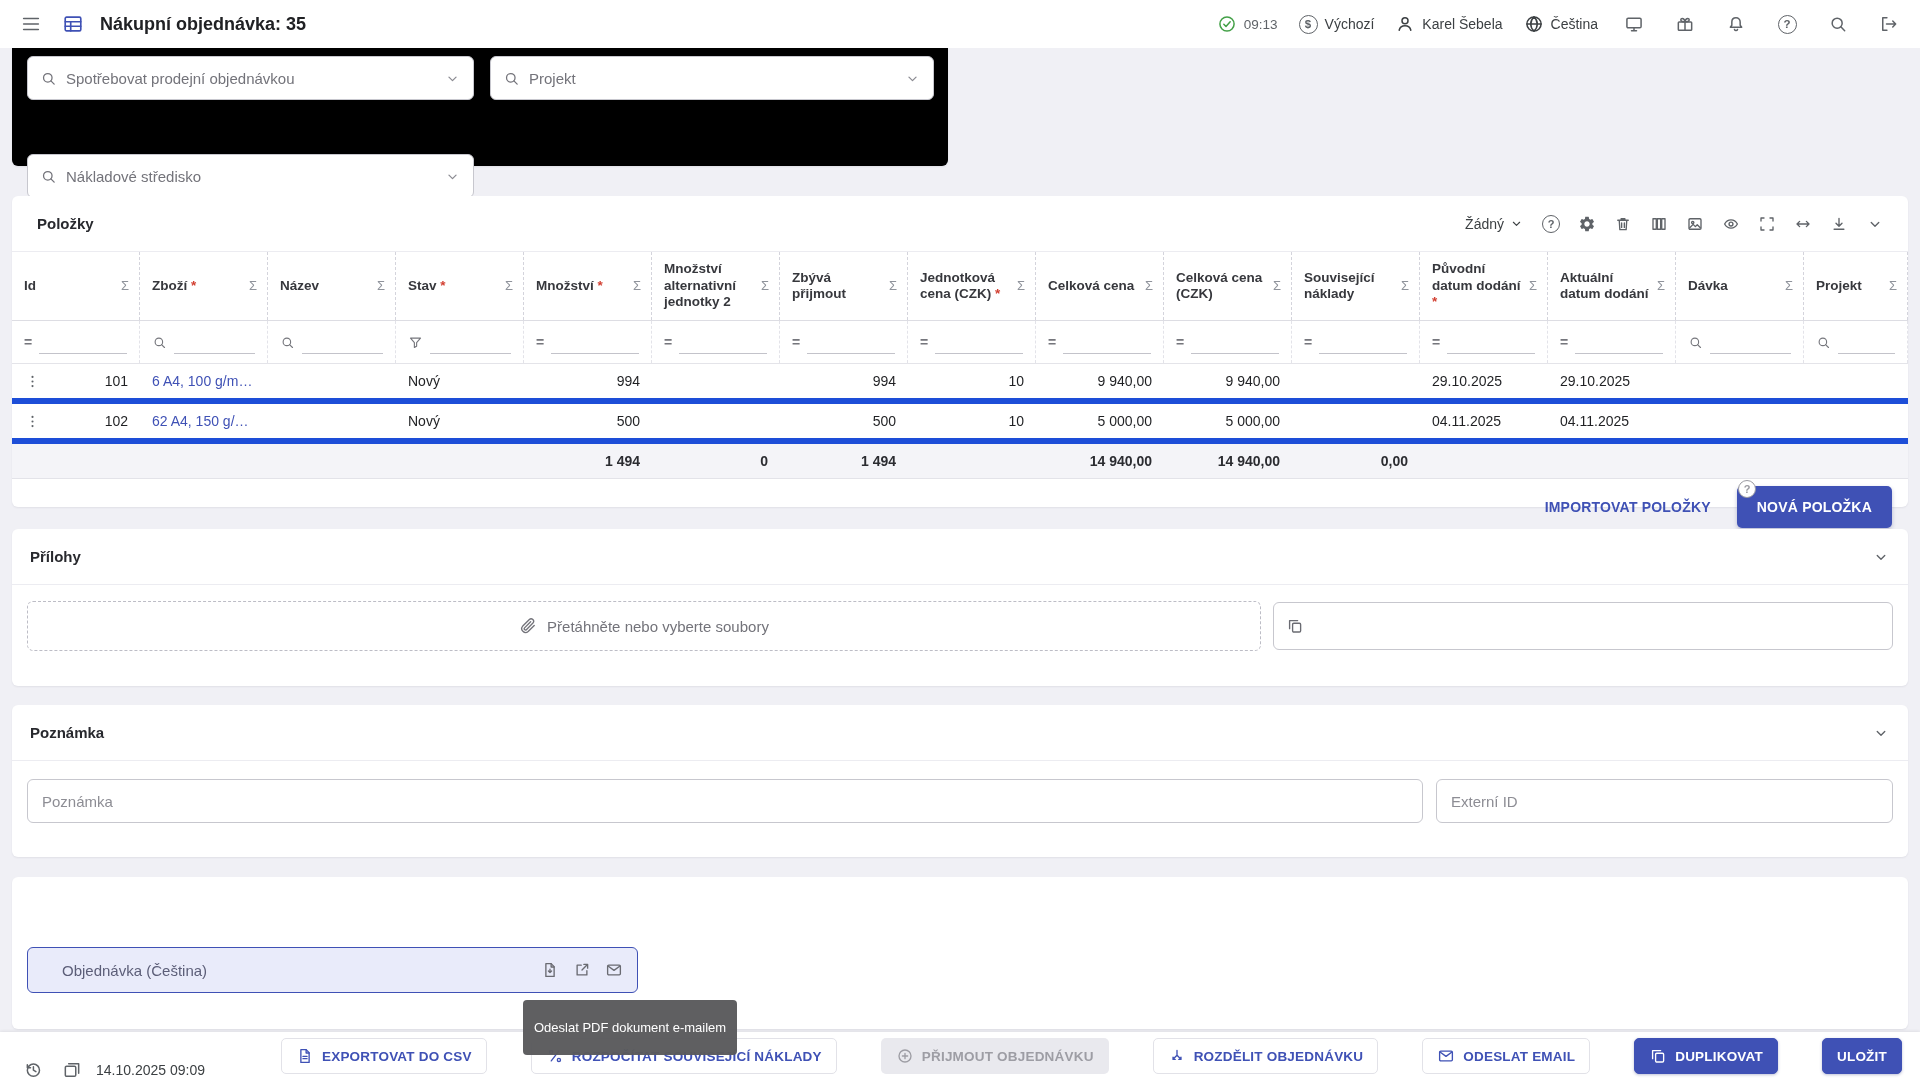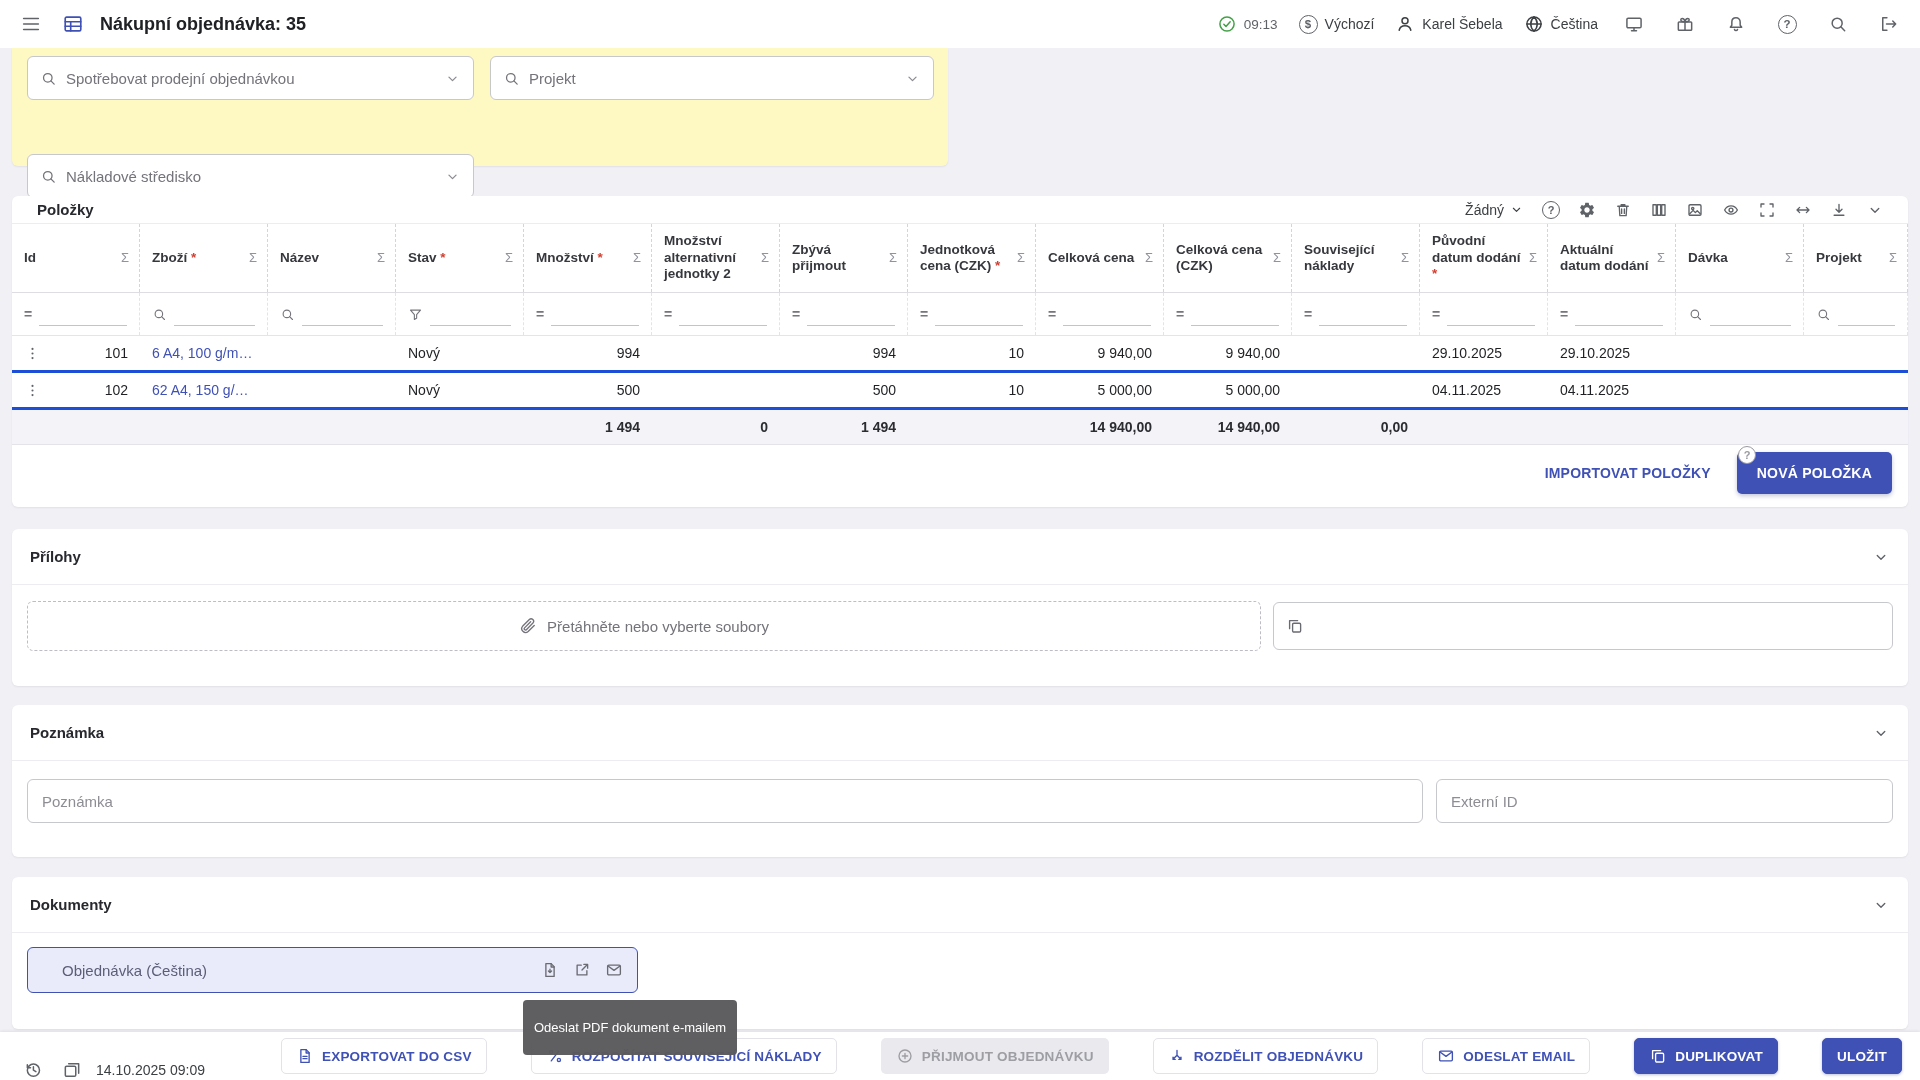--- a/index.html
+++ b/index.html
@@ -29,44 +29,44 @@
   .icon-btn{background:none;border:none;color:var(--txt2);width:30px;height:30px;display:flex;align-items:center;justify-content:center;border-radius:50%;}
   .page-title{font-size:18px;font-weight:700;color:#202124;white-space:nowrap;}
   .tb-right{margin-left:auto;display:flex;align-items:center;gap:21px;}
   .tb-item{display:flex;align-items:center;gap:7px;color:#3c4043;font-size:14px;background:none;border:none;white-space:nowrap;}
   .circle-ic{width:19px;height:19px;border:1.6px solid currentColor;border-radius:50%;font-size:11.5px;font-weight:700;display:flex;align-items:center;justify-content:center;color:var(--txt2);flex:none;}
   .tb-time{color:var(--txt2);font-size:13.5px;}
 
   
   .panel{position:absolute;left:12px;width:1896px;background:#fff;border-radius:6px;box-shadow:0 1px 2px rgba(25,28,60,.07);}
   .sec-head{height:56px;display:flex;align-items:center;justify-content:space-between;padding:0 18px;border-bottom:1px solid #ececf1;}
-  .sec-head.compact{height:28px;padding-left:25px;}
+  .sec-head.compact{height:56px;padding-left:25px;}
   .sec-title{font-size:15px;font-weight:700;color:#28292e;}
   .chev-btn{background:none;border:none;color:var(--txt2);display:flex;align-items:center;}
 
   
-  .filter-card{position:absolute;left:12px;top:48px;width:936px;height:118px;background:#fef9c3;border-radius:0 0 6px 6px;box-shadow:0 1px 2px rgba(25,28,60,.07);padding-left:44px;}
+  .filter-card{position:absolute;left:12px;top:48px;width:936px;height:118px;background:#000000;border-radius:0 0 6px 6px;box-shadow:0 1px 2px rgba(25,28,60,.07);padding-left:44px;}
   .combo{position:absolute;height:44px;border:1px solid #c7c7ce;border-radius:6px;display:flex;align-items:center;gap:9px;padding:0 12px;background:#fff;color:#73737a;}
   .combo input{border:none;outline:none;flex:1;min-width:0;font-size:15px;color:#3c4043;background:transparent;}
   .combo input::placeholder{color:#73737a;opacity:1;}
   .combo .chev{color:#8b8b92;display:flex;}
 
   
   .tr{display:flex;width:100%;}
   .t-head{border-bottom:1px solid #dddde3;}
   .th{display:flex;align-items:center;gap:4px;padding:6px 8px 6px 12px;border-right:1px dashed #d4d4dc;min-height:68px;font-size:13.5px;font-weight:700;color:#37383d;line-height:1.22;cursor:pointer;}
   .th-label{flex:1;}
   .req{color:#d23f31;}
   .sigma{color:#8f939b;font-size:13px;font-weight:400;cursor:pointer;padding:0 2px;}
   .t-filter{border-bottom:1px solid #e4e4e9;}
   .tf{display:flex;align-items:center;gap:7px;padding:8px 12px;border-right:1px dashed #e3e3e9;height:42px;}
   .f-ic{color:#75767c;display:flex;align-items:center;cursor:pointer;}
   .eq{font-size:14px;font-weight:700;color:#75767c;}
   .f-in{flex:1;min-width:0;border:none;outline:none;border-bottom:1px solid #c3c3ca;height:24px;font-size:13px;background:transparent;}
-  .t-row{border-bottom:3px solid #1d4ed8;}
+  .t-row{border-bottom:6px solid #1d4ed8;}
   .td{padding:0 12px;height:34px;display:flex;align-items:center;font-size:14px;color:var(--txt);overflow:hidden;white-space:nowrap;}
   .align-right{justify-content:flex-end;text-align:right;}
   .cell-val{overflow:hidden;text-overflow:ellipsis;white-space:nowrap;}
   .cell-link{color:var(--primary);text-decoration:none;overflow:hidden;text-overflow:ellipsis;white-space:nowrap;cursor:pointer;}
   .row-menu{margin-right:auto;background:none;border:none;color:var(--txt2);display:flex;align-items:center;padding:0;}
   .t-total{background:#f4f4f8;border-bottom:1px solid #e3e3e9;}
   .t-total .td{font-weight:600;color:#2b2c31;}
   .items-toolbar{display:flex;align-items:center;gap:6px;}
   .agg-select{display:flex;align-items:center;gap:5px;background:none;border:none;color:#3c4043;font-size:14px;padding:0 6px;}
   .items-actions{position:relative;display:flex;align-items:center;justify-content:flex-end;gap:12px;height:55px;padding:0 16px;}
@@ -626,28 +626,20 @@
   </div>
   <div class="text-field" style="left:15px;top:74px;width:1396px;">
     <input placeholder="Poznámka" style="">
   </div>
   <div class="text-field" style="left:1424px;top:74px;width:457px;">
     <input placeholder="Externí ID" style="">
   </div>
 </section>
 
 <section class="panel" style="top:877px;height:152px;">
-  <div class="sec-head">
-    <h2 class="sec-title">Dokumenty</h2>
-    <button class="chev-btn">
-      <svg class="ic ic18" viewBox="0 0 24 24">
-          <path d="M7 10l5 5 5-5"></path>
-        </svg>
-    </button>
-  </div>
 
   <div class="doc-card selected" style="left:15px;width:611px;padding-left:34px;">
     <span class="doc-label">Objednávka (Čeština)</span>
     <button class="doc-ic">
       <svg class="ic ic18" viewBox="0 0 24 24">
           <path d="M6.5 3.5h7l4 4v13h-11z"></path>
           <path d="M13.5 3.5V8h4M12 10.8v4.6M9.9 13.4l2.1 2.1 2.1-2.1"></path>
         </svg>
     </button>
     <button class="doc-ic">

